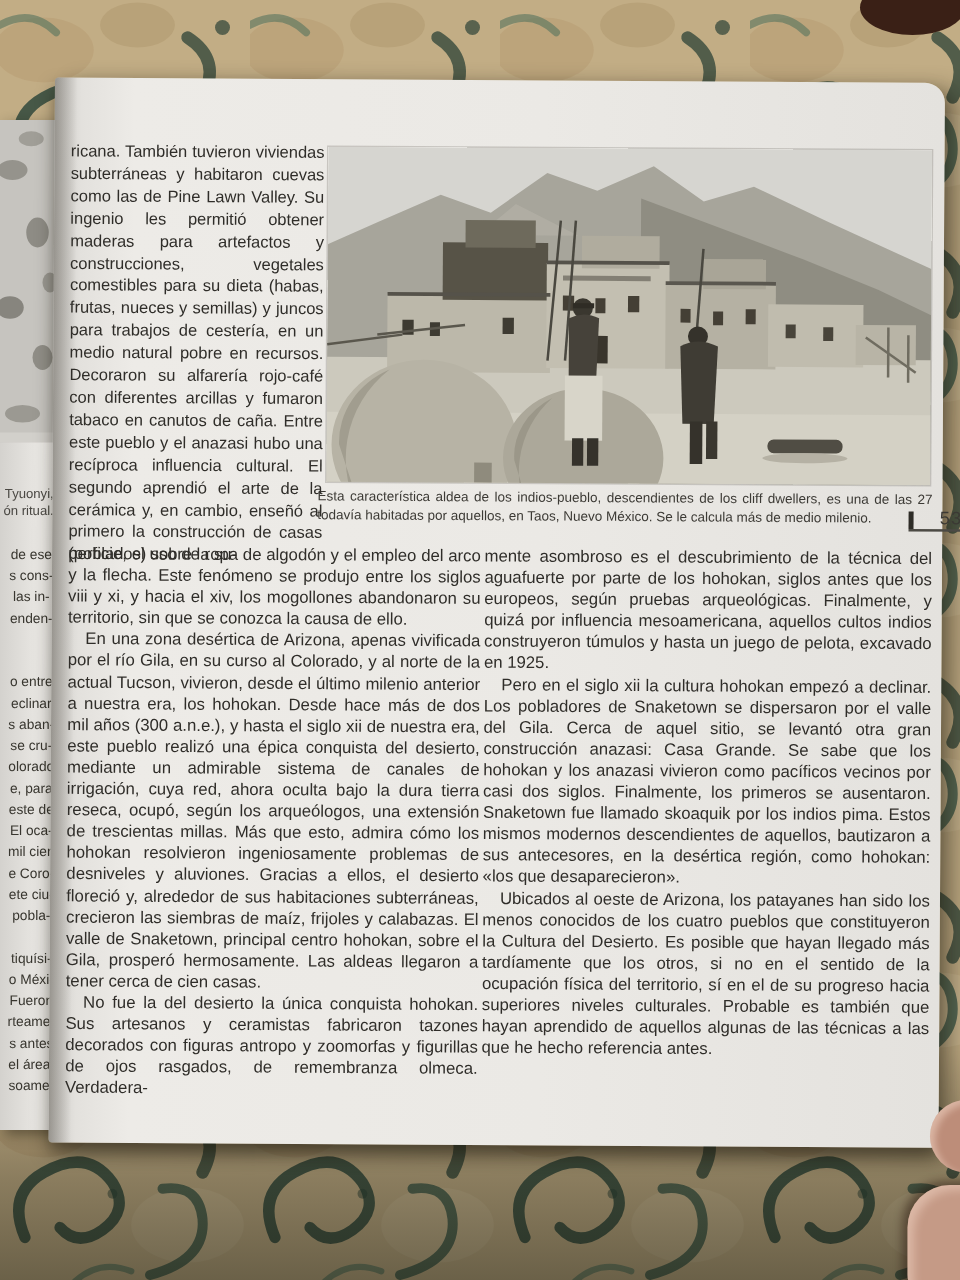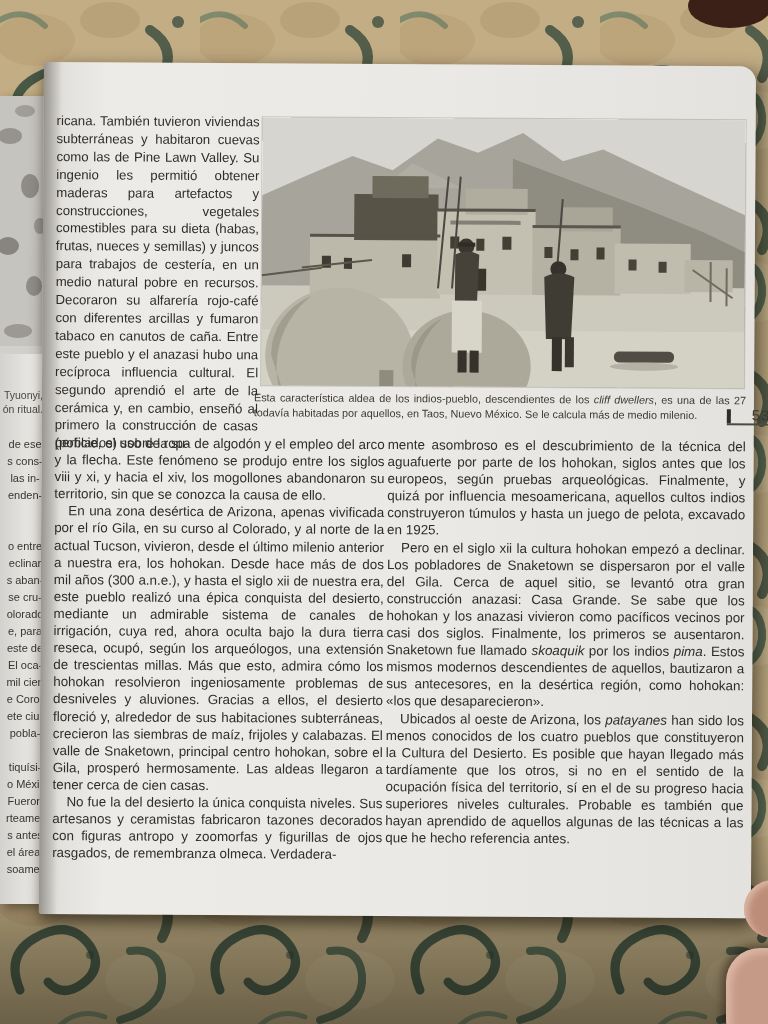--- a/index.html
+++ b/index.html
@@ -36,21 +36,21 @@
   .col p{margin:0}
   .col p.indent{text-indent:14px}
   .col-narrow{left:13px;top:50px;width:203px;font-size:13.2px;line-height:17.9px}
   .col-left  {left:13px;top:372px;width:330px;font-size:13.4px;line-height:17.1px}
   .col-right {left:346px;top:372px;width:358px;font-size:13.4px;line-height:17.1px}
   .photo-box{position:absolute;left:219px;top:54px;width:483px;height:268px;
              box-shadow:0 0 0 1px rgba(90,88,80,.25)}
   .caption{position:absolute;left:212px;top:327px;width:492px;font-size:10.8px;line-height:14.5px;
            color:#3c3a35;text-align:justify}
   .caption p{margin:0}
-  .it{font-style:italic}
+  .it{}
   .pagenum{position:absolute;left:685px;top:341px;width:64px;display:flex;align-items:flex-end;gap:21px;
            border-bottom:2px solid #4c4a44;padding-bottom:0}
   .pagenum .bar{width:4px;height:14px;background:#2e2c27}
   .pagenum .num{font-size:14.5px;color:#3b3934;letter-spacing:1px}
 </style>
 </head>
 <body>
 
 <div class="stage">
 
@@ -204,21 +204,21 @@
       <span class="bar"></span>
       <span class="num">53</span>
     </div>
 
     <div class="col col-narrow">
         <p><span>ricana. También tuvieron viviendas subterráneas y habitaron cuevas como las de Pine Lawn Valley. Su ingenio les permitió obtener maderas para artefactos y construcciones, vegetales comestibles para su dieta (habas, frutas, nueces y semillas) y juncos para trabajos de cestería, en un medio natural pobre en recursos. Decoraron su alfarería rojo-café con diferentes arcillas y fumaron tabaco en canutos de caña. Entre este pueblo y el anazasi hubo una recíproca influencia cultural. El segundo aprendió el arte de la cerámica y, en cambio, enseñó al primero la construcción de casas (poblados) sobre la su-</span></p>
       </div>
     <div class="col col-left">
         <p><span>perficie, el uso de ropa de algodón y el empleo del arco y la flecha. Este fenómeno se produjo entre los siglos viii y xi, y hacia el xiv, los mogollones abandonaron su territorio, sin que se conozca la causa de ello.</span></p>
         <p class="indent"><span>En una zona desértica de Arizona, apenas vivificada por el río Gila, en su curso al Colorado, y al norte de la actual Tucson, vivieron, desde el último milenio anterior a nuestra era, los hohokan. Desde hace más de dos mil años (300 a.n.e.), y hasta el siglo xii de nuestra era, este pueblo realizó una épica conquista del desierto, mediante un admirable sistema de canales de irrigación, cuya red, ahora oculta bajo la dura tierra reseca, ocupó, según los arqueólogos, una extensión de trescientas millas. Más que esto, admira cómo los hohokan resolvieron ingeniosamente problemas de desniveles y aluviones. Gracias a ellos, el desierto floreció y, alrededor de sus habitaciones subterráneas, crecieron las siembras de maíz, frijoles y calabazas. El valle de Snaketown, principal centro hohokan, sobre el Gila, prosperó hermosamente. Las aldeas llegaron a tener cerca de cien casas.</span></p>
-        <p class="indent"><span>No fue la del desierto la única conquista niveles. Sus artesanos y ceramistas fabricaron tazones decorados con figuras antropo y zoomorfas y figurillas de ojos rasgados, de remembranza olmeca. Verdadera-</span></p>
+        <p class="indent"><span>No fue la del desierto la única conquista hohokan. Sus artesanos y ceramistas fabricaron tazones decorados con figuras antropo y zoomorfas y figurillas de ojos rasgados, de remembranza olmeca. Verdadera-</span></p>
       </div>
     <div class="col col-right">
         <p><span>mente asombroso es el descubrimiento de la técnica del aguafuerte por parte de los hohokan, siglos antes que los europeos, según pruebas arqueológicas. Finalmente, y quizá por influencia mesoamericana, aquellos cultos indios construyeron túmulos y hasta un juego de pelota, excavado en 1925.</span></p>
         <p class="indent"><span>Pero en el siglo xii la cultura hohokan empezó a declinar. Los pobladores de Snaketown se dispersaron por el valle del Gila. Cerca de aquel sitio, se levantó otra gran construcción anazasi: Casa Grande. Se sabe que los hohokan y los anazasi vivieron como pacíficos vecinos por casi dos siglos. Finalmente, los primeros se ausentaron. Snaketown fue llamado </span><span class="it">skoaquik</span><span> por los indios </span><span class="it">pima</span><span>. Estos mismos modernos descendientes de aquellos, bautizaron a sus antecesores, en la desértica región, como hohokan: «los que desaparecieron».</span></p>
         <p class="indent"><span>Ubicados al oeste de Arizona, los </span><span class="it">patayanes</span><span> han sido los menos conocidos de los cuatro pueblos que constituyeron la Cultura del Desierto. Es posible que hayan llegado más tardíamente que los otros, si no en el sentido de la ocupación física del territorio, sí en el de su progreso hacia superiores niveles culturales. Probable es también que hayan aprendido de aquellos algunas de las técnicas a las que he hecho referencia antes.</span></p>
       </div>
   </div>
 
   <div class="finger f1"></div>
   <div class="finger f2"></div>

